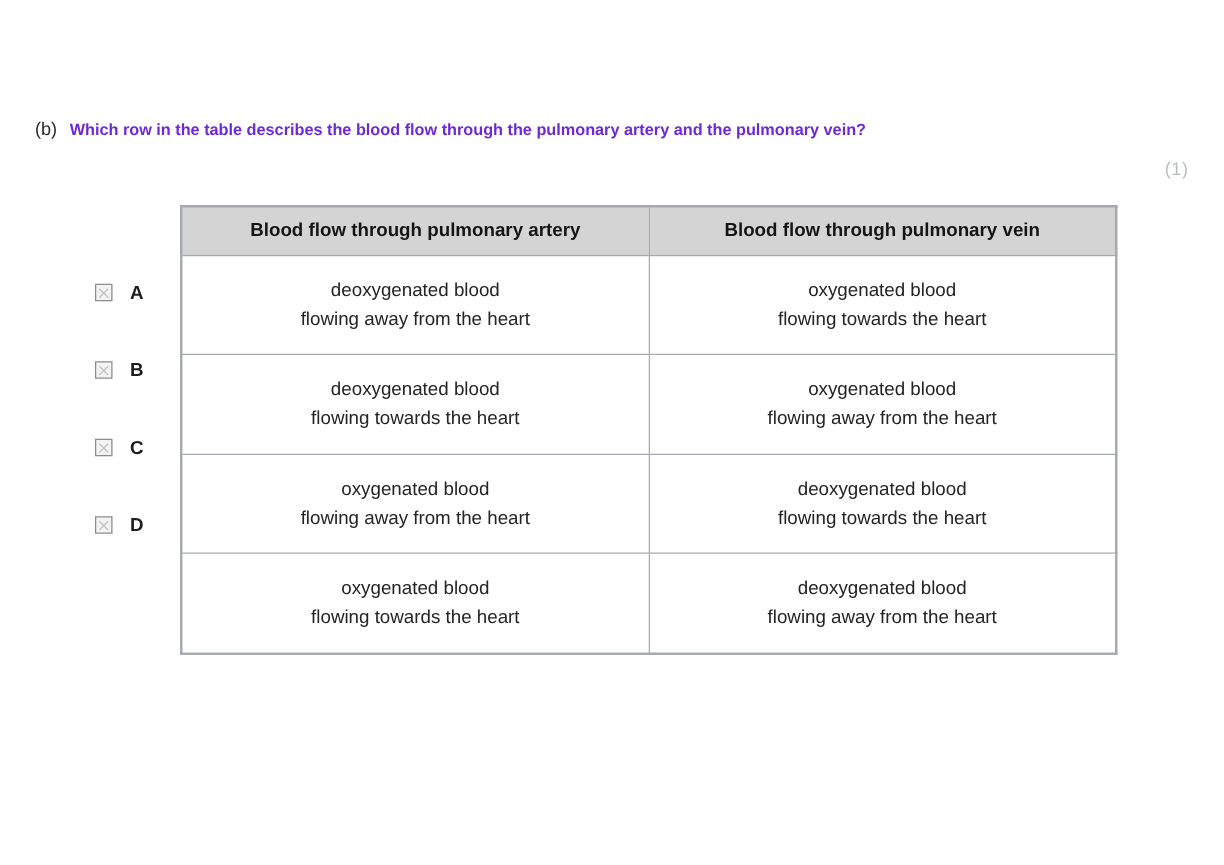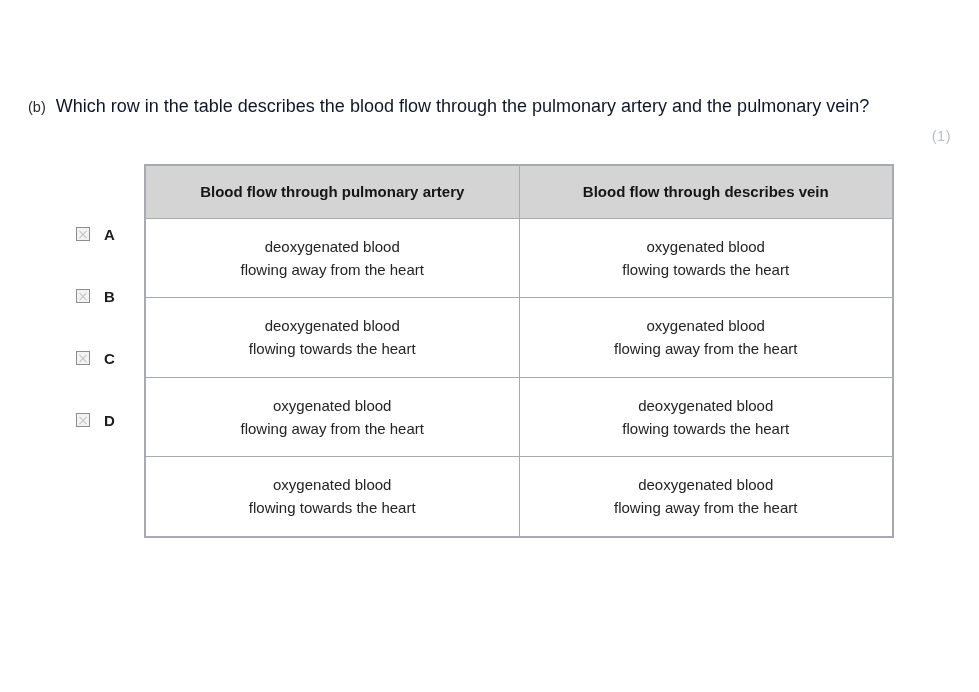--- a/index.html
+++ b/index.html
@@ -24,22 +24,23 @@
     display: flex;
     align-items: baseline;
     white-space: nowrap;
   }
   .q-label {
     font-size: 14.5px;
     color: #2b2b2b;
     margin-right: 10px;
   }
   .q-text {
-    font-size: 18px;
-    color: #0f172a;
+    font-size: 13px;
+    color: #6d28d9;
+    font-weight: bold;
   }
 
   
   .marks {
     position: absolute;
     right: 28px;
     top: 128px;
     font-size: 14.5px;
     color: #b9bec6;
     letter-spacing: 0.5px;
@@ -97,21 +98,21 @@
     border: 2px solid #a7aab0;
   }
   .answer-table th,
   .answer-table td {
     border: 1px solid #a7aab0;
     text-align: center;
     box-sizing: border-box;
   }
   .answer-table th {
     background: #d4d4d4;
-    height: 53px;
+    height: 39px;
     font-size: 15px;
     font-weight: bold;
     color: #151515;
     padding: 0 6px;
   }
   .answer-table td {
     height: 62px;
     background: #ffffff;
     font-size: 15px;
     color: #242424;
@@ -146,21 +147,21 @@
   <div class="option-marker">
     <span class="checkbox"></span>
     <span class="option-letter">D</span>
   </div>
 </div>
 
 <table class="answer-table">
   <thead>
     <tr>
       <th>Blood flow through pulmonary artery</th>
-      <th>Blood flow through describes vein</th>
+      <th>Blood flow through pulmonary vein</th>
     </tr>
   </thead>
   <tbody>
     <tr>
       <td>
         <span class="cell-line">deoxygenated blood</span>
         <span class="cell-line">flowing away from the heart</span>
       </td>
       <td>
         <span class="cell-line">oxygenated blood</span>

